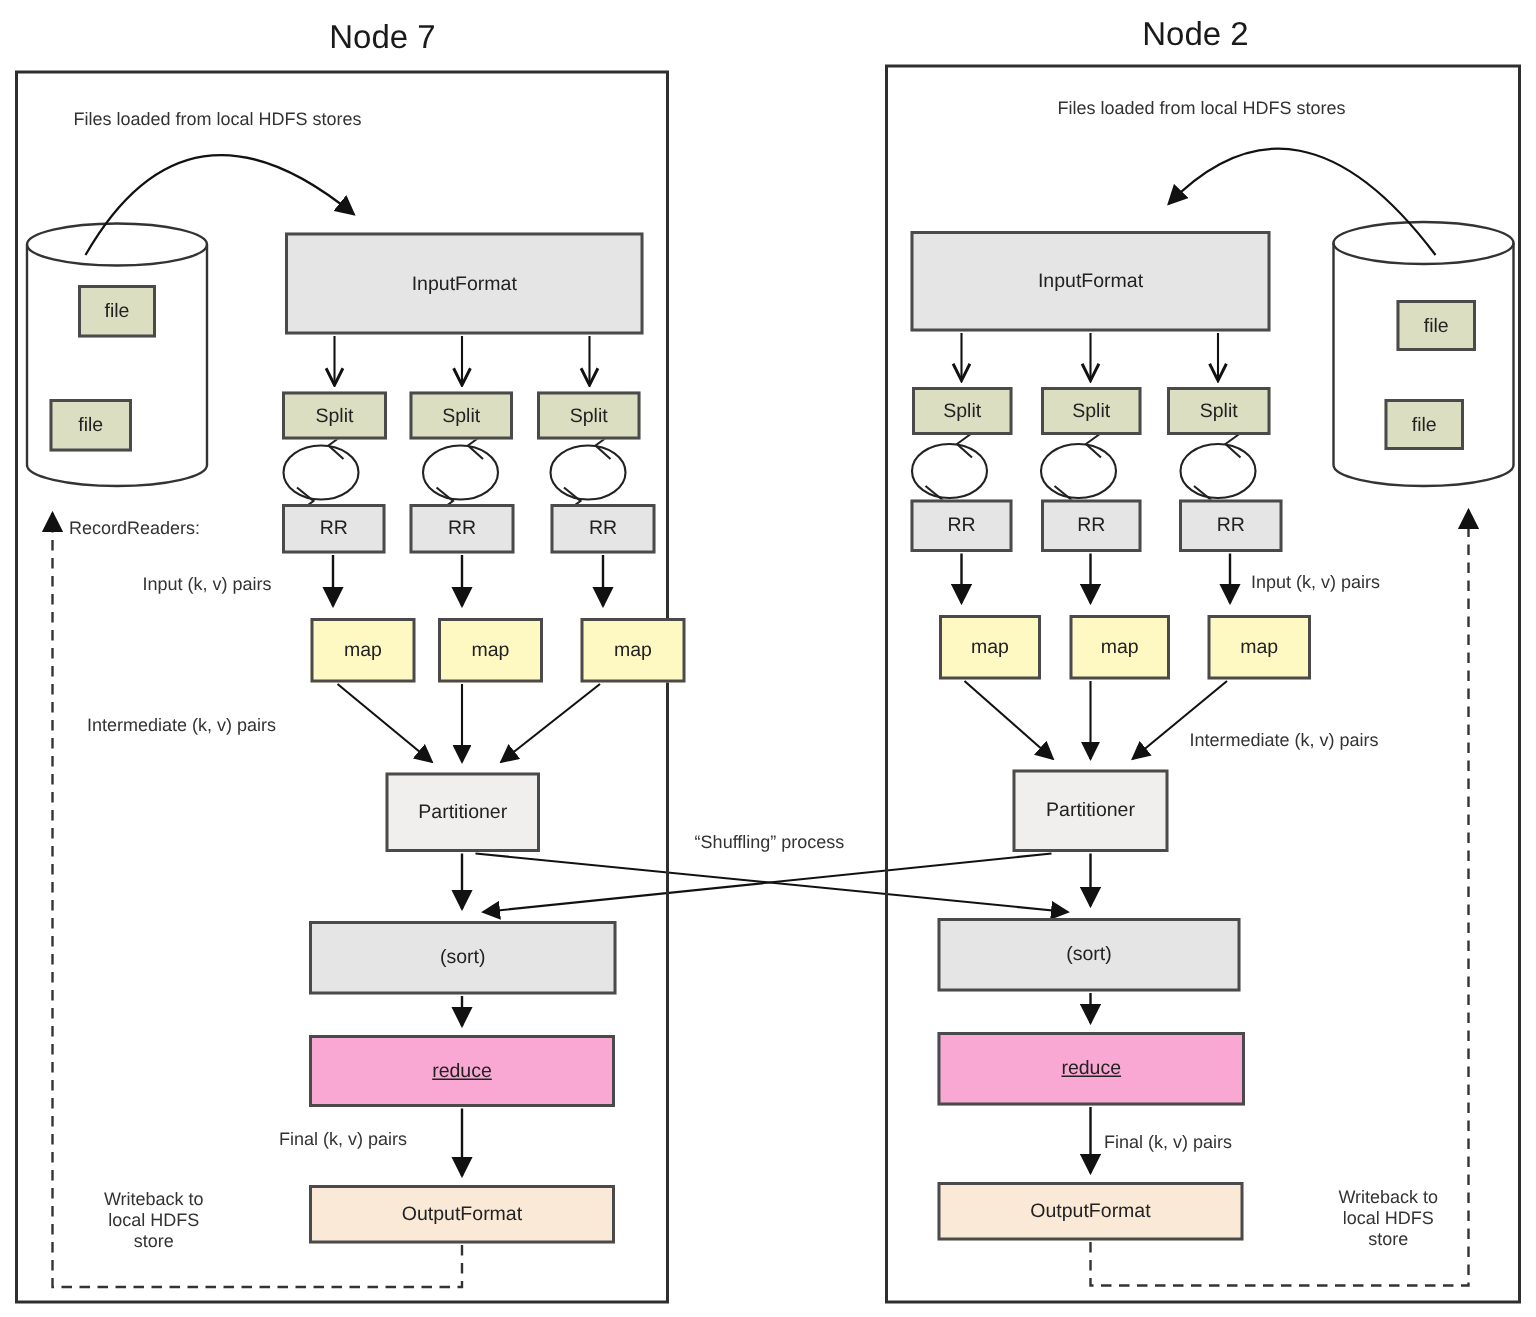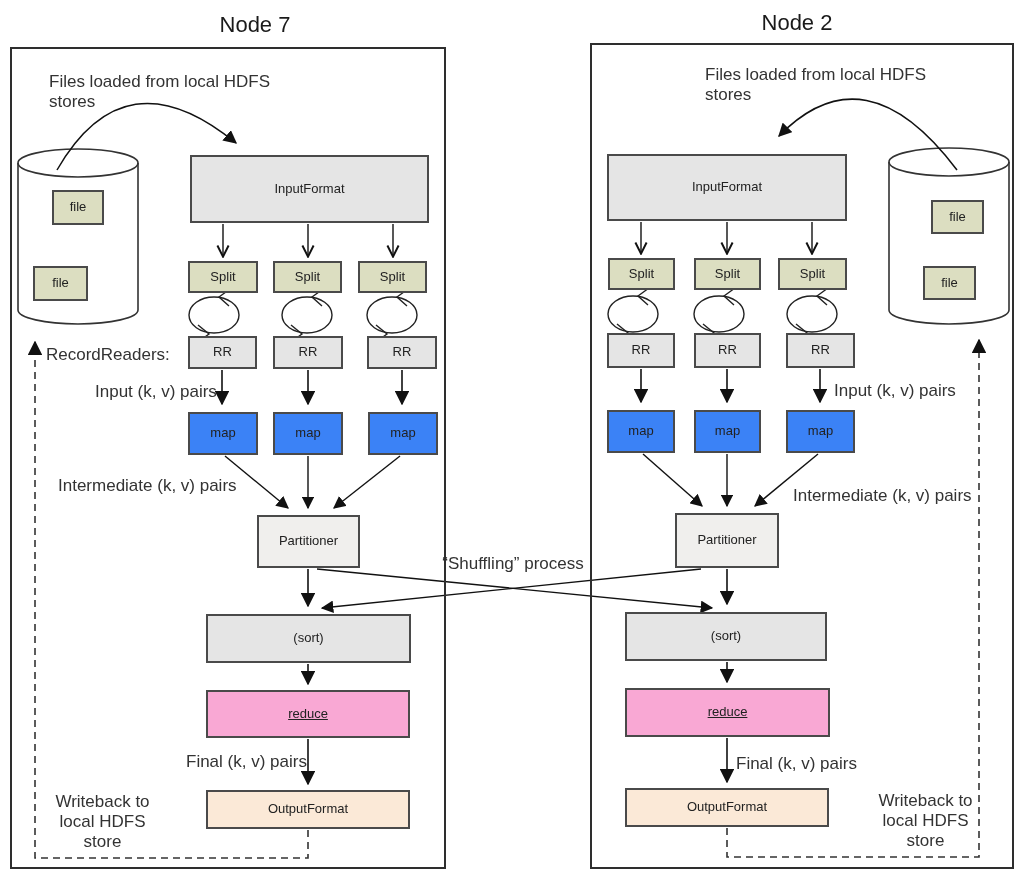--- a/index.html
+++ b/index.html
@@ -10,25 +10,25 @@
   }
   .layer { position:absolute; left:0; top:0; width:1024px; height:878px; }
   .node-border { position:absolute; border:2px solid #2e2e2e; box-sizing:border-box; }
   .box {
     position:absolute; box-sizing:border-box; border:2px solid #4a4a4a;
     display:flex; align-items:center; justify-content:center;
     font-size:13px; color:#222; line-height:1.15;
   }
   .fill-blue   { background:#e5e5e5; }
   .fill-olive  { background:#dcdec1; }
-  .fill-pink   { background:#3b82f6; }
+  .fill-pink   { background:#fef9c3;margin-left:19px; }
   .fill-gray   { background:#f0efed; }
   .fill-purple { background:#f9a8d4;text-decoration:underline; }
   .fill-peach  { background:#fbe9d7; }
-  .lbl { position:absolute; font-size:17px; color:#333; line-height:1.18; }
+  .lbl { position:absolute; font-size:12px; color:#333; line-height:1.18; }
   .center  { text-align:center; }
   .preline { white-space:pre-line; }
   .node-title { position:absolute; font-size:22px; color:#1a1a1a; text-align:center; }
 </style>
 </head>
 <body>
 
 <div class="canvas">
 
   <svg class="layer" viewBox="0 0 1024 878">

